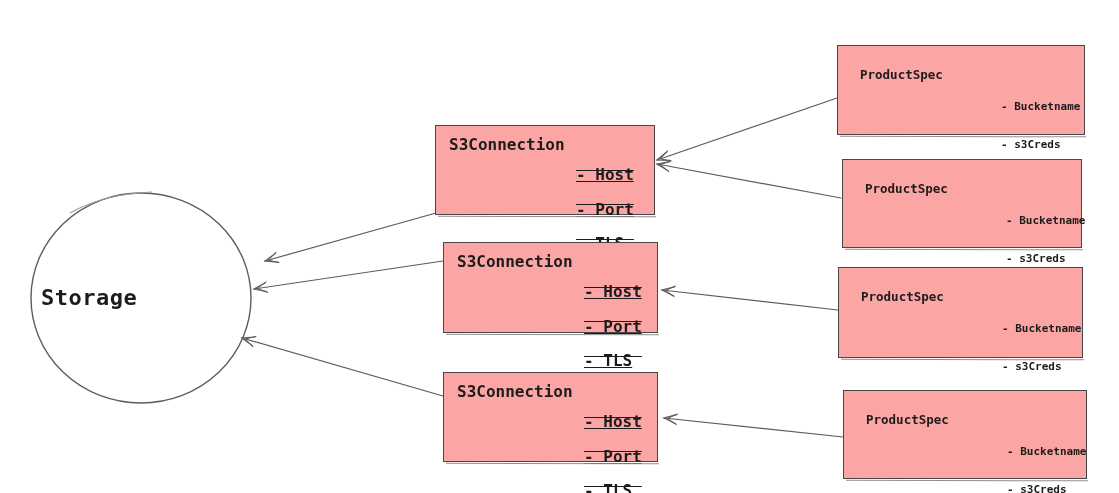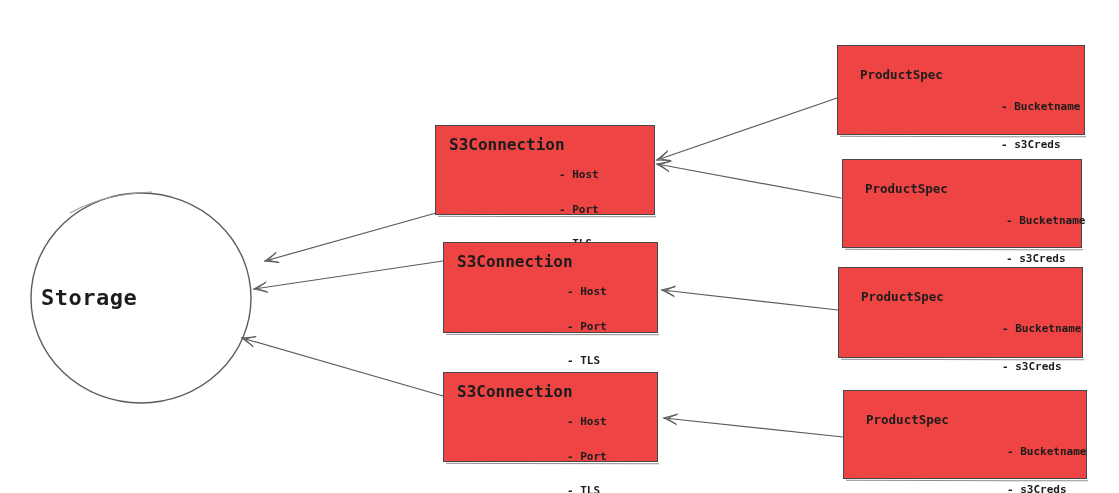--- a/index.html
+++ b/index.html
@@ -20,37 +20,37 @@
   .edge-svg{position:absolute;left:0;top:0;width:1119px;height:493px;}
   .storage-ellipse{fill:#ffffff;stroke:var(--line-color);stroke-width:1.4;}
   .sketch-arc{fill:none;stroke:#9a9a9a;stroke-width:1.1;}
   .storage-label{
     position:absolute;left:41px;top:285px;width:200px;
     text-align:left;font-size:22px;font-weight:600;letter-spacing:0.5px;
     pointer-events:none;
   }
   .node-box{
     position:absolute;
-    background:#ef4444;
+    background:#fca5a5;
     border:1px solid var(--border-color);
     box-sizing:border-box;
   }
   
   .node-box::after{
     content:"";position:absolute;left:2px;right:-2px;bottom:-3px;height:1px;
     background:#8f8f8f;transform:rotate(0.15deg);
   }
   .node-box .box-title{
     position:absolute;font-weight:600;white-space:nowrap;
   }
   .node-box .box-attrs{
     position:absolute;font-weight:600;white-space:pre;
   }
   .s3 .box-title{left:13px;top:9px;font-size:16px;}
-  .s3 .box-attrs{left:123px;top:20px;font-size:11px;line-height:11.5px;}
+  .s3 .box-attrs{left:140px;top:20px;font-size:16px;line-height:11.5px;text-decoration:underline;}
   .ps .box-title{left:22px;top:21px;font-size:12.5px;}
   .ps .box-attrs{left:147px;top:30px;font-size:11px;line-height:12.5px;margin-left:16px;}
 
   .s3-1{left:435px;top:125px;width:220px;height:90px;}
   .s3-2{left:443px;top:242px;width:215px;height:91px;}
   .s3-3{left:443px;top:372px;width:215px;height:90px;}
 
   .ps-1{left:837px;top:45px;width:248px;height:90px;}
   .ps-2{left:842px;top:159px;width:240px;height:89px;}
   .ps-3{left:838px;top:267px;width:245px;height:91px;}

